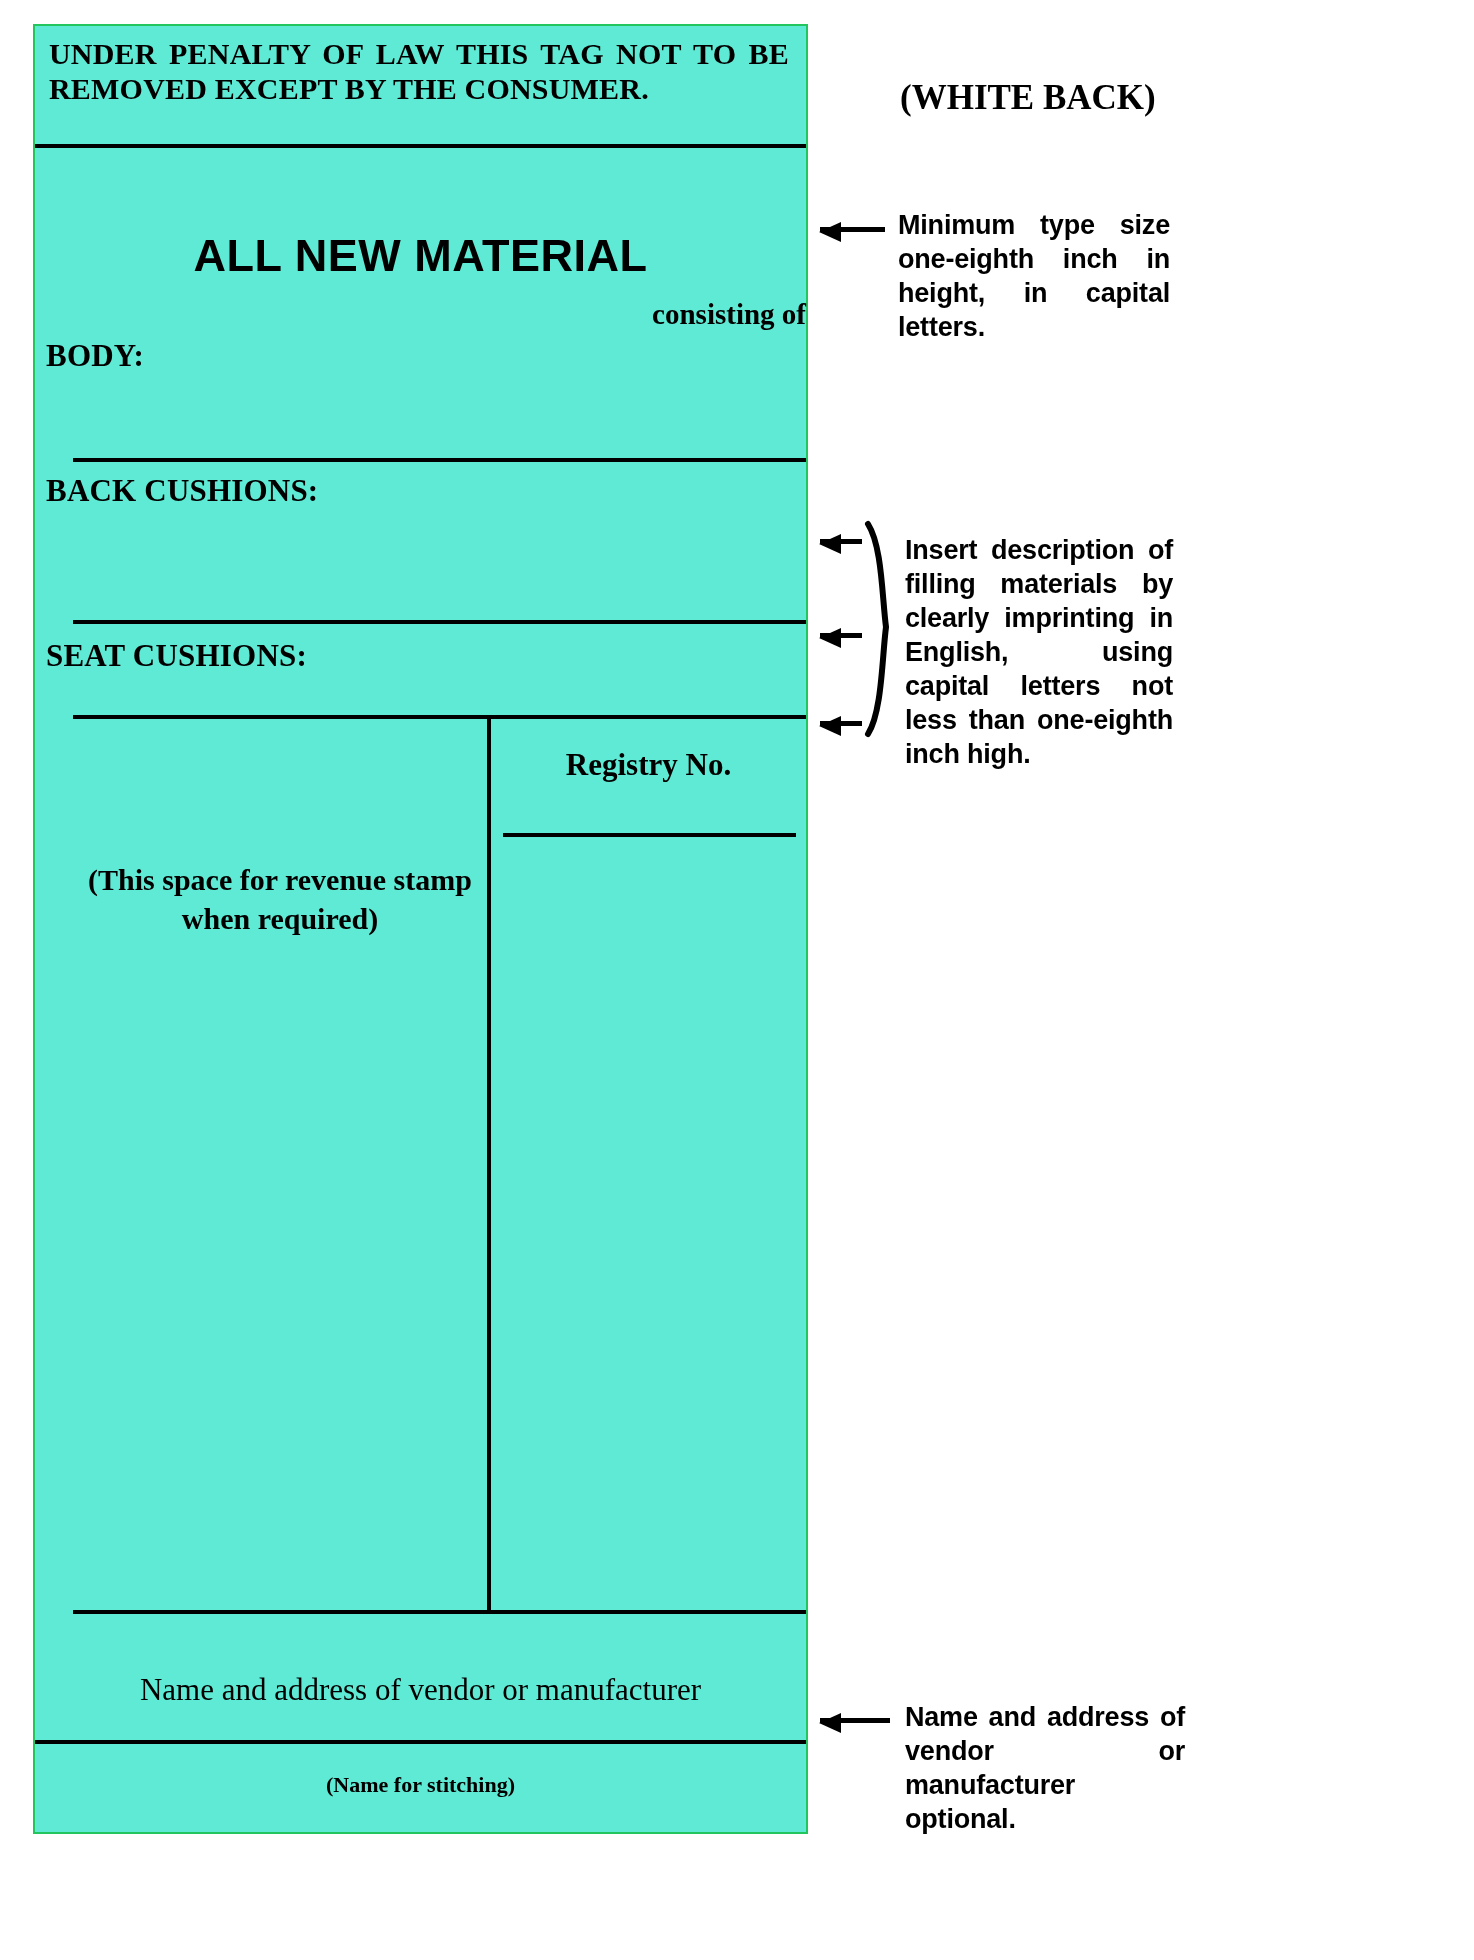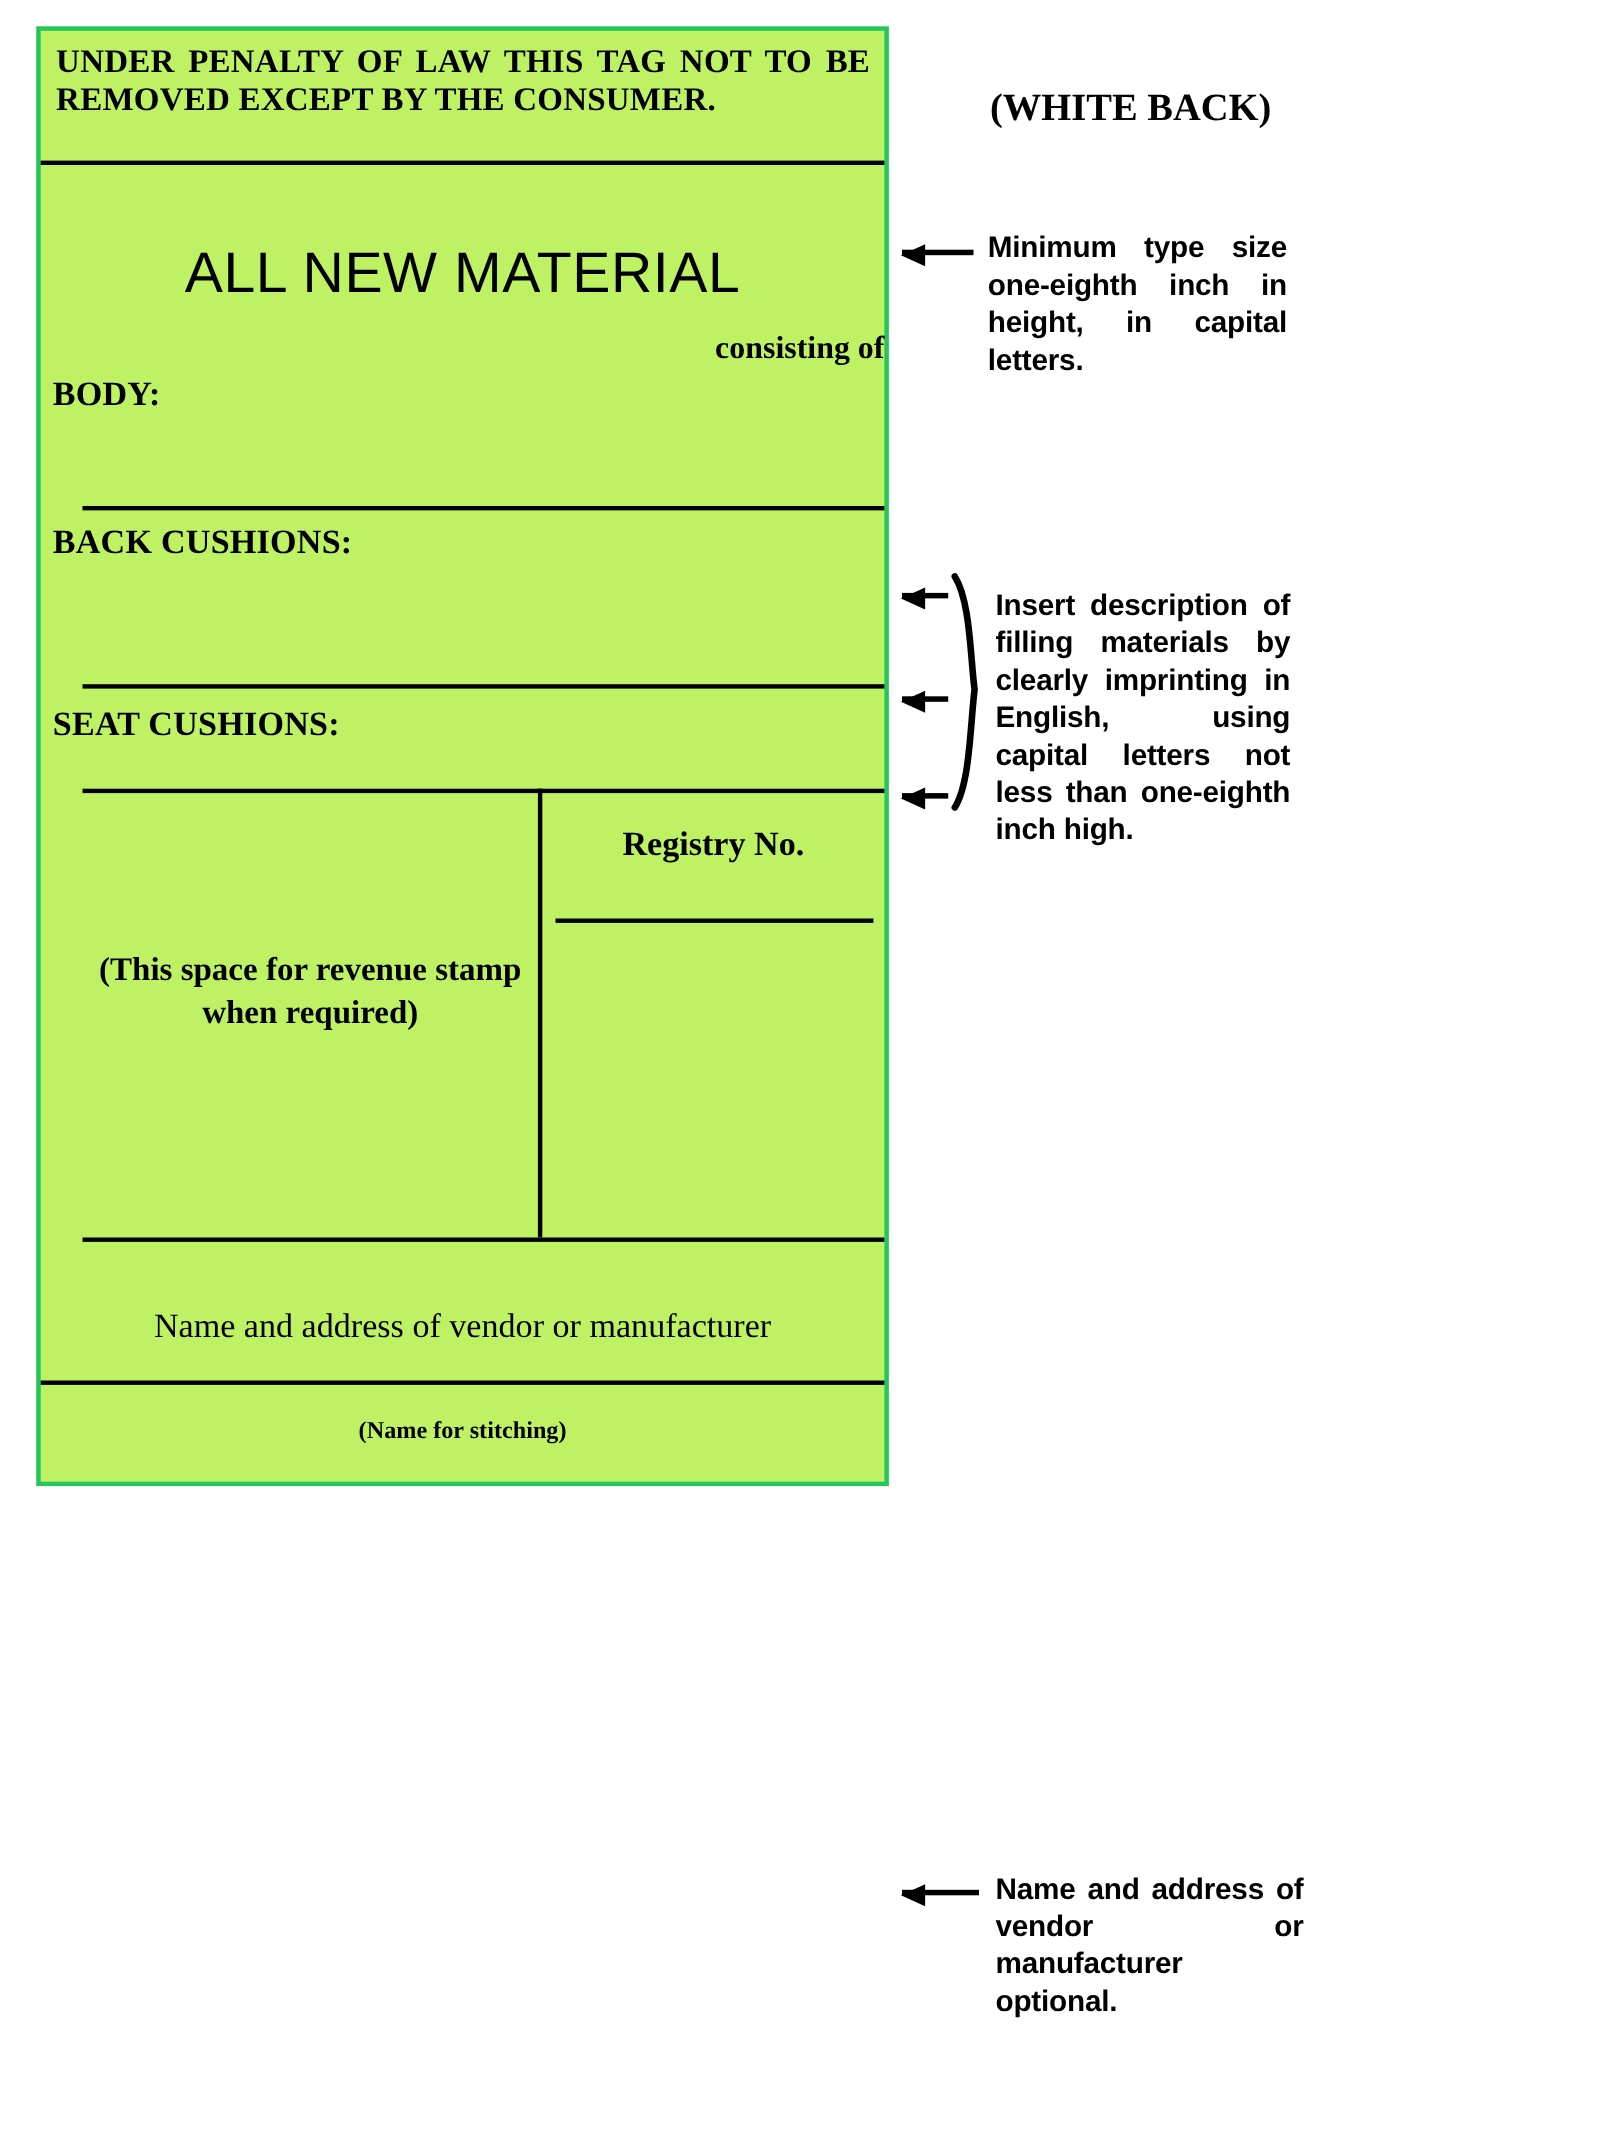--- a/index.html
+++ b/index.html
@@ -15,24 +15,24 @@
     color: #000000;
     overflow: hidden;
   }
 
   
   #label-tag {
     position: absolute;
     left: 33px;
     top: 24px;
     width: 775px;
-    height: 1327px;
-    border: 4px solid #22c55e;
+    height: 1810px;
+    border: 2px solid #22c55e;
     box-sizing: border-box;
-    background: #bef264;
+    background: #5eead4;
   }
 
   
   #penalty-cell {
     position: absolute;
     left: 0; top: 0;
     width: 100%;
     height: 122px;
     border-bottom: 4px solid #000;
     box-sizing: border-box;
@@ -56,26 +56,26 @@
     position: absolute;
     left: 0;
     top: 122px;
     width: 100%;
     bottom: 92px;
   }
 
   #all-new-material {
     position: absolute;
     left: 0;
-    top: 68px;
+    top: 82px;
     width: 100%;
     text-align: center;
     font-family: "Liberation Sans", sans-serif;
-    font-weight: normal;
-    font-size: 52px;
+    font-weight: bold;
+    font-size: 45px;
     letter-spacing: 0.5px;
   }
   #consisting-of {
     position: absolute;
     left: 0;
     top: 150px;
     width: 100%;
     text-align: right;
     font-family: "Liberation Serif", serif;
     font-weight: bold;

